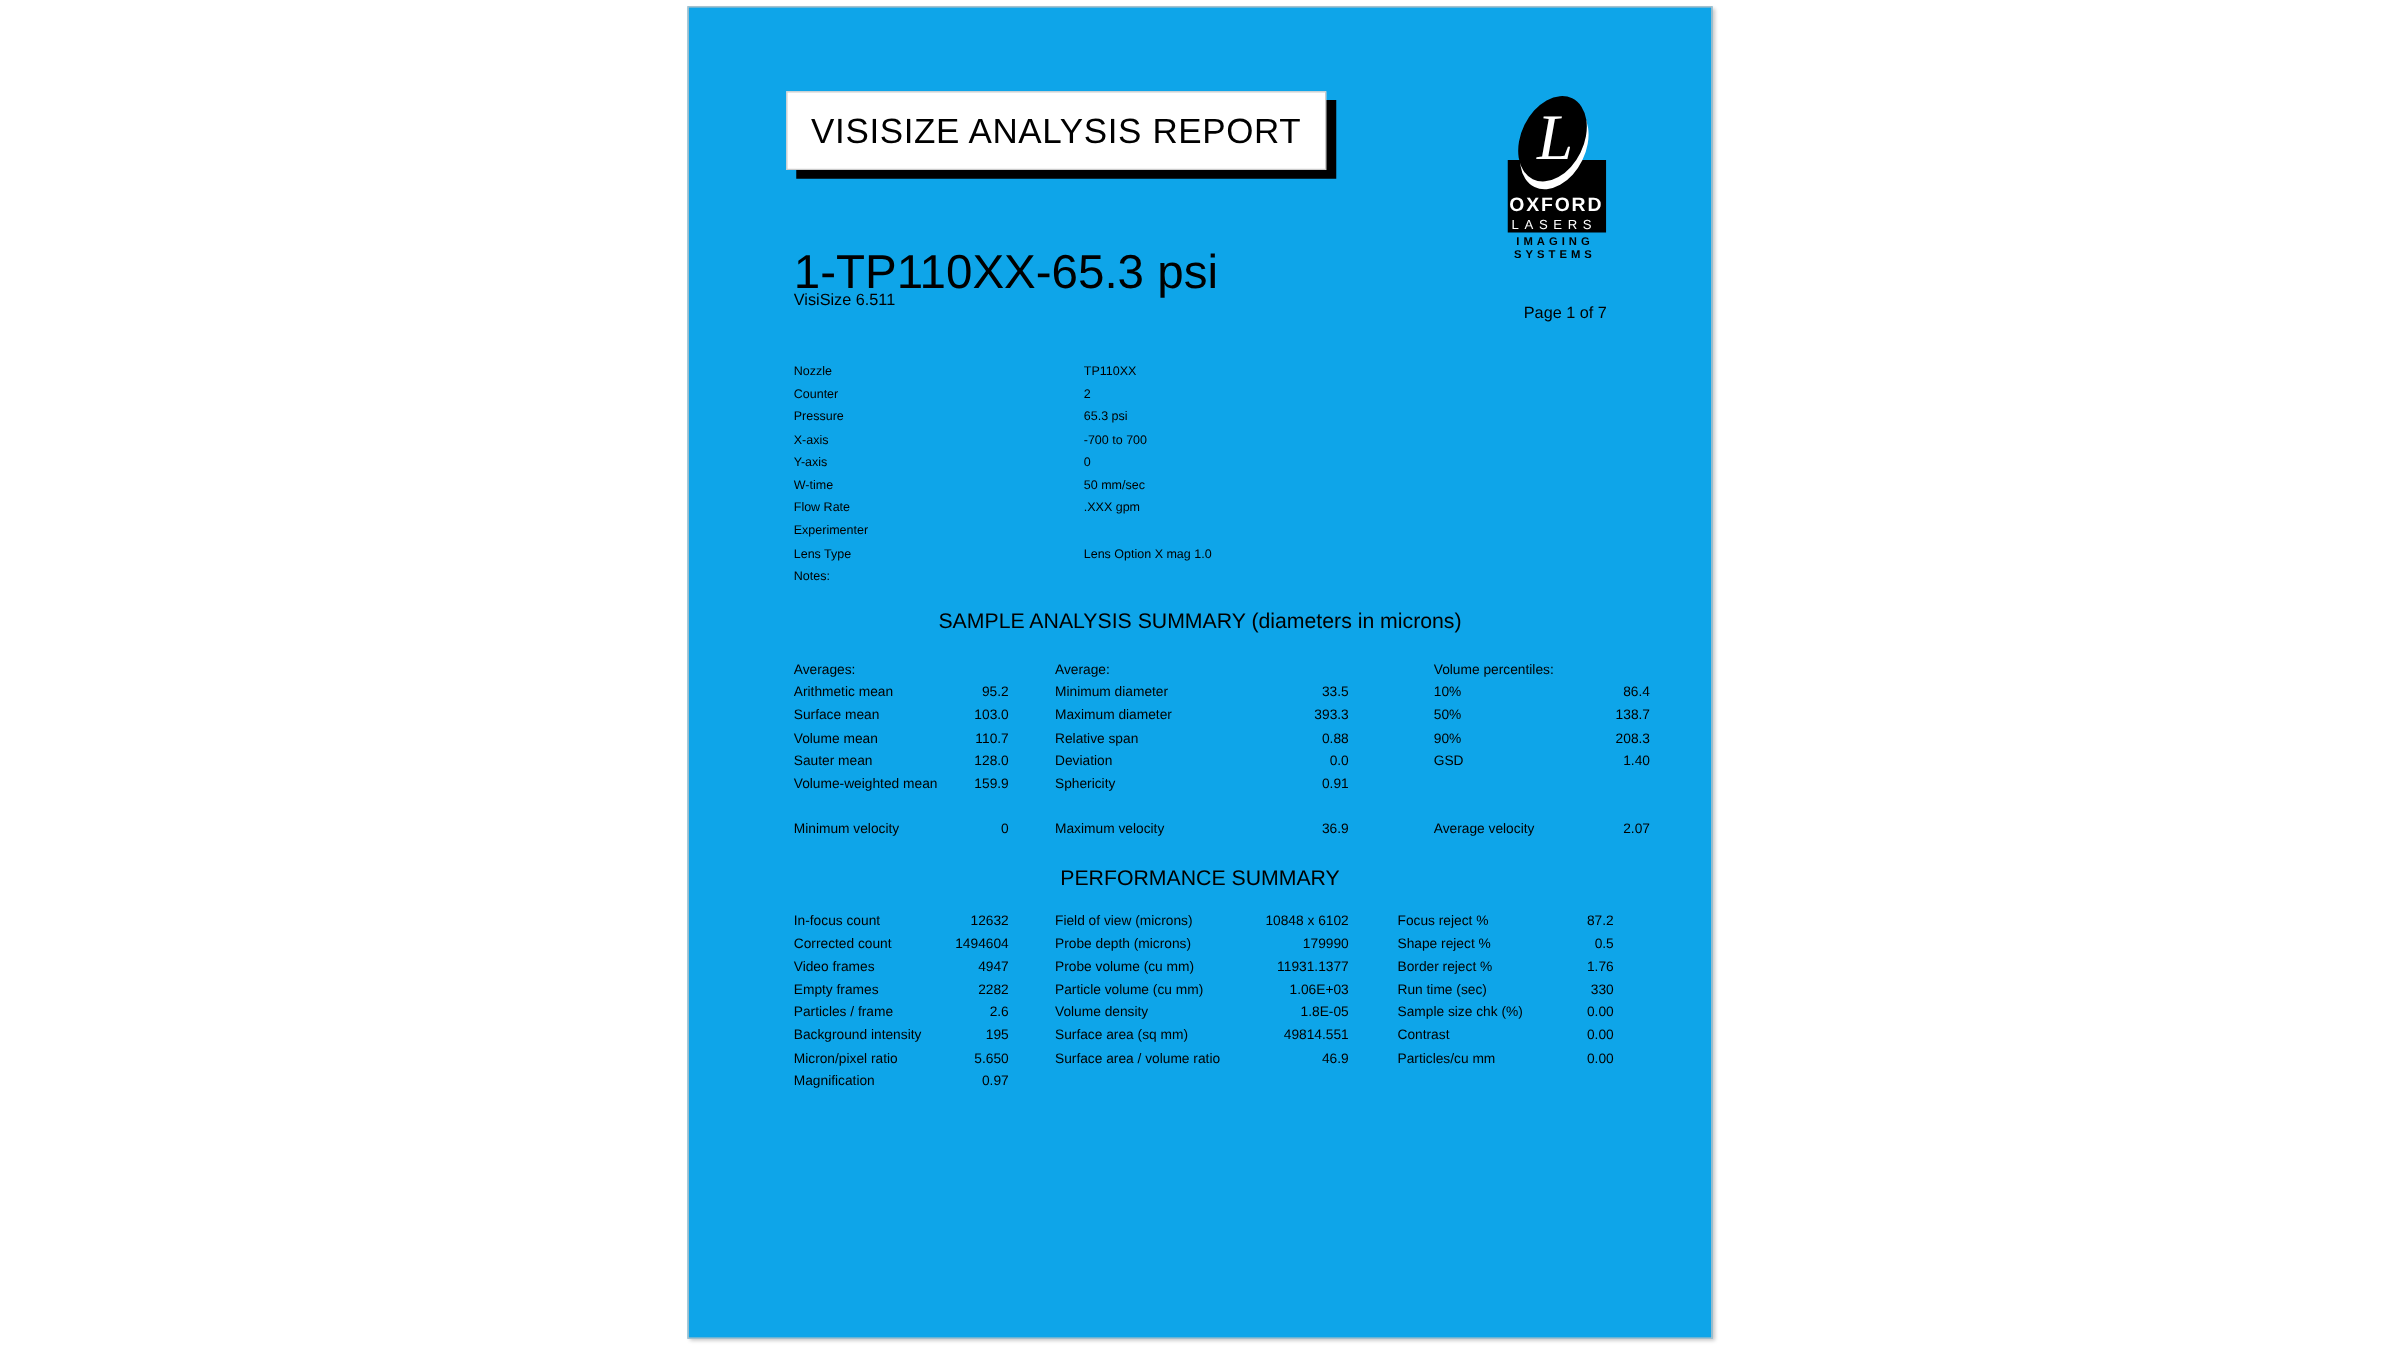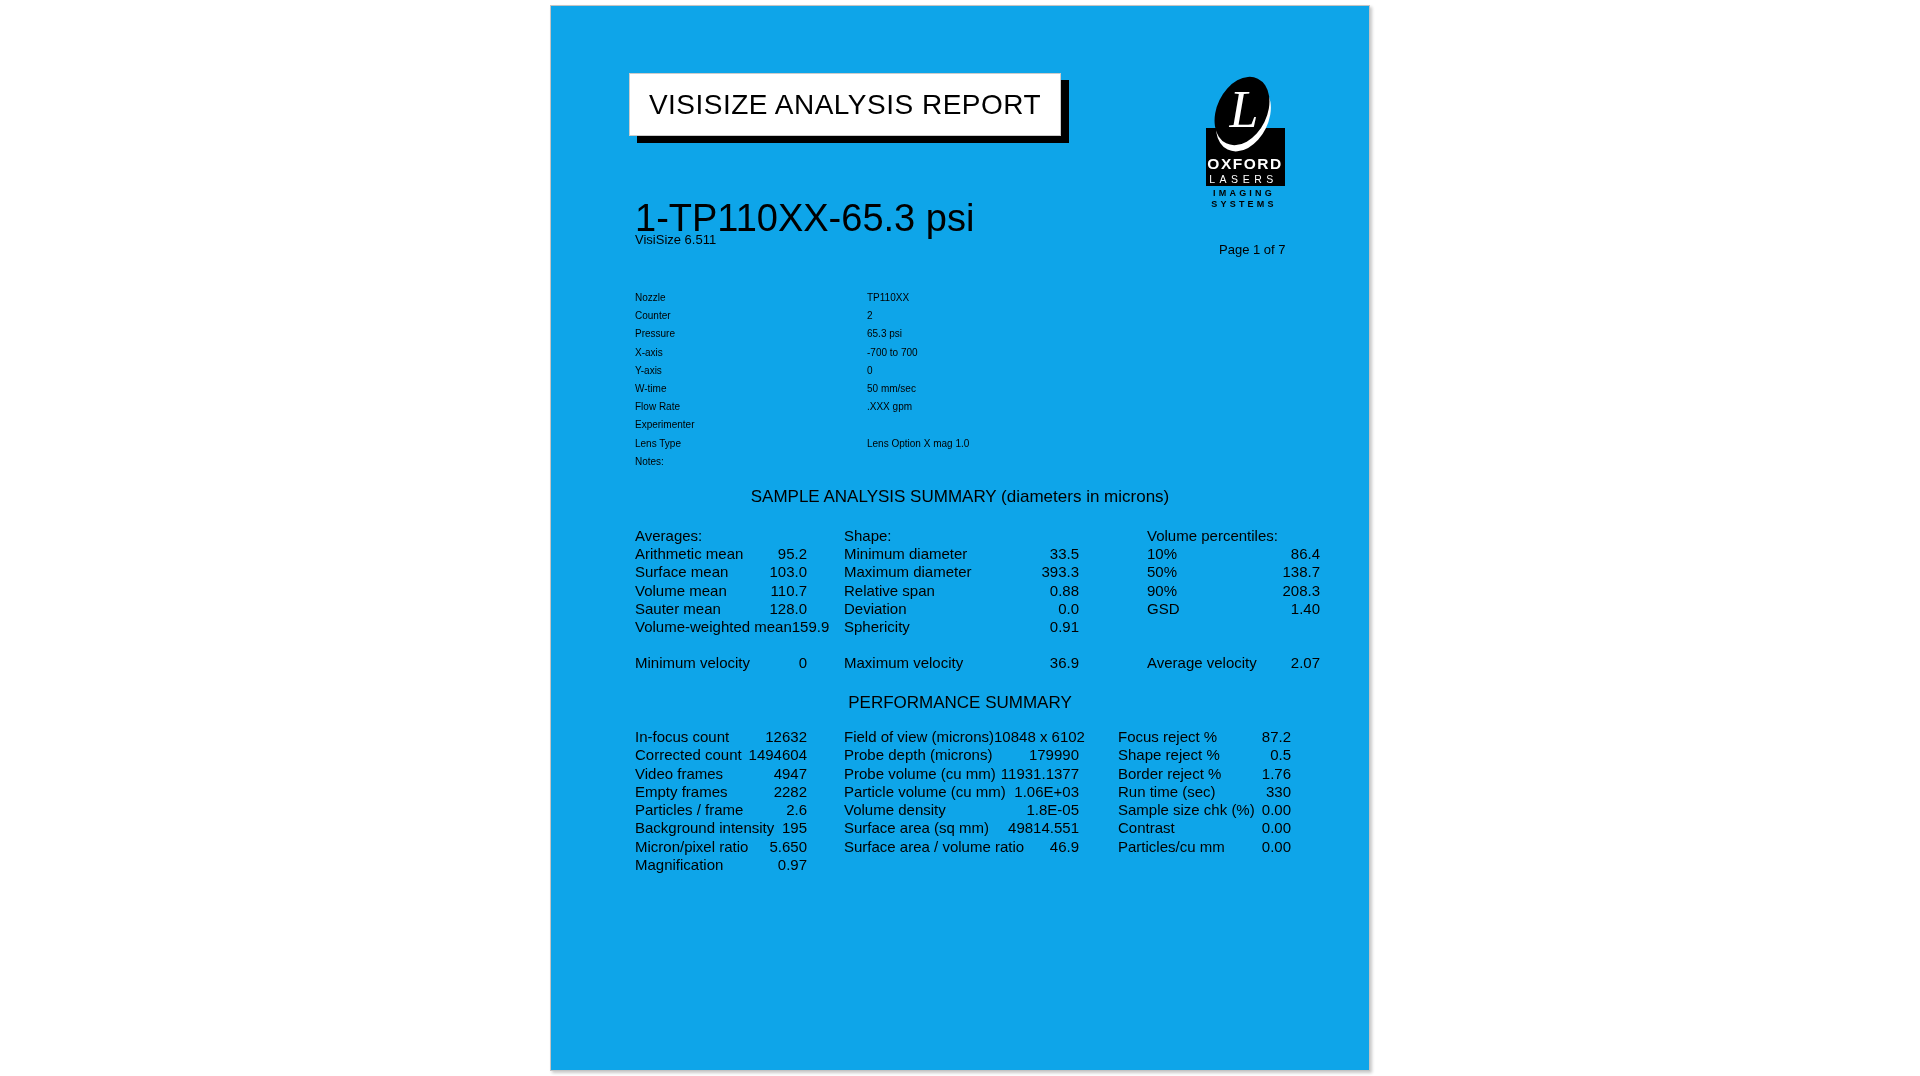--- a/index.html
+++ b/index.html
@@ -21,21 +21,21 @@
   .logo{position:absolute;left:655px;top:67px;width:79px;height:136px;}
   .sample-name{position:absolute;left:84px;top:191px;font-size:38px;white-space:nowrap;}
   .version{position:absolute;left:84px;top:226px;font-size:13px;}
   .page-num{position:absolute;left:668px;top:236px;font-size:13px;}
   .params{position:absolute;left:84px;top:283px;width:420px;}
   .row{display:flex;height:18.2px;line-height:18.2px;font-size:10px;white-space:nowrap;}
   .param-row .lbl{flex:0 0 232px;}
   .section-heading{position:absolute;left:0;width:818px;text-align:center;font-size:17px;white-space:nowrap;}
   .h-sample{top:481px;}
   .h-perf{top:687px;}
-  .stat-col{position:absolute;font-size:15px;}
+  .stat-col{position:absolute;font-size:11px;}
   .stat-row{display:flex;justify-content:space-between;height:18.2px;line-height:18.2px;white-space:nowrap;}
   .pcol .stat-row{height:18.3px;line-height:18.3px;}
   .col-a{left:84px;top:521px;width:172px;}
   .col-s{left:293px;top:521px;width:235px;}
   .col-v{left:567px;top:521px;width:173px;margin-left:29px;}
   .pcol-1{left:84px;top:722px;width:172px;text-align:center;}
   .pcol-2{left:293px;top:722px;width:235px;}
   .pcol-3{left:567px;top:722px;width:173px;}
   .sp18{height:18px;}
   .sp36{height:36px;}
@@ -140,21 +140,21 @@
         </div>
       <div class="sp18"></div>
       <div class="stat-row">
           <span class="lbl">Minimum velocity</span>
           <span class="val">0</span>
         </div>
     </div>
 
     <div class="stat-col col-s">
       <div class="stat-row">
-          <span class="lbl">Shape:</span>
+          <span class="lbl">Average:</span>
         </div>
       <div class="stat-row">
           <span class="lbl">Minimum diameter</span>
           <span class="val">33.5</span>
         </div>
       <div class="stat-row">
           <span class="lbl">Maximum diameter</span>
           <span class="val">393.3</span>
         </div>
       <div class="stat-row">

